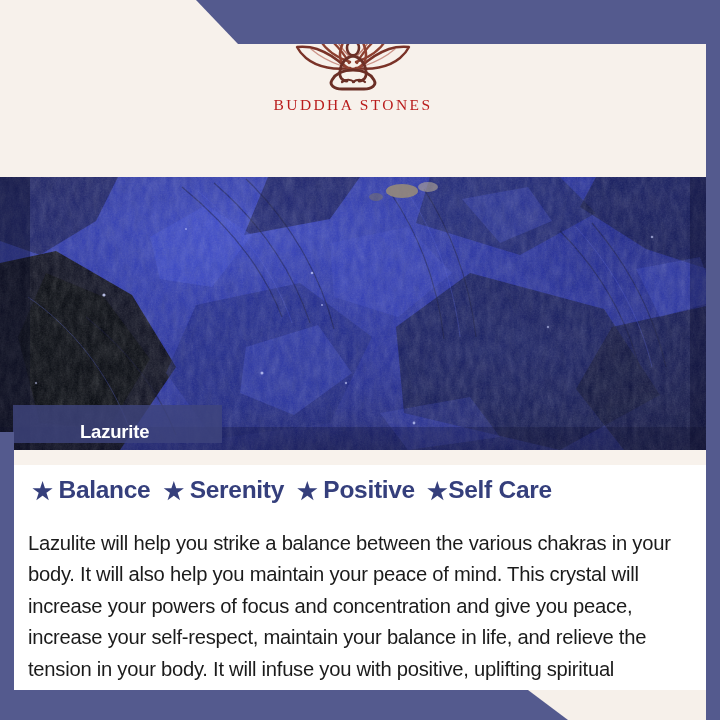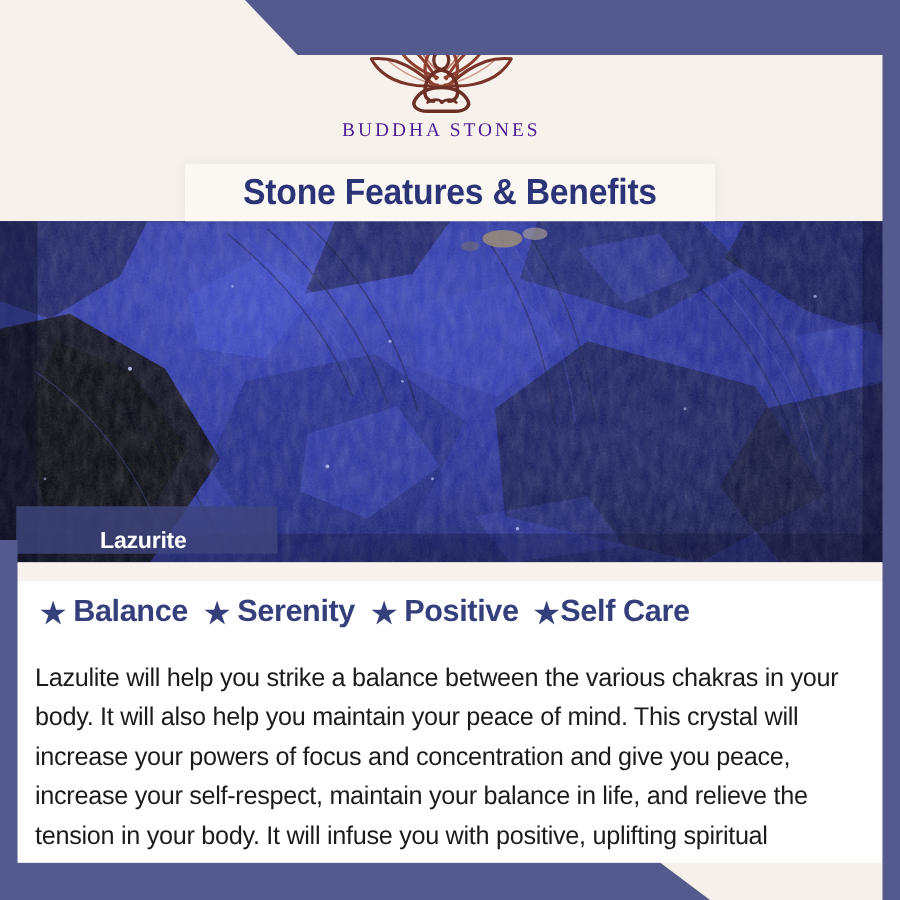--- a/index.html
+++ b/index.html
@@ -77,21 +77,21 @@
     margin: 0 auto;
     width: 150px;
     height: 70px;
   }
   .logo-word {
     display: block;
     margin-top: 4px;
     font-family: "Liberation Serif", serif;
     font-size: 15.5px;
     letter-spacing: 2.4px;
-    color: #4c1d95;
+    color: #b91c1c;
     white-space: nowrap;
   }
 
   
   .title-band {
     position: absolute;
     top: 131px;
     left: 148px;
     width: 424px;
     height: 46px;
@@ -334,23 +334,20 @@
         <circle cx="186" cy="52" r="1.1" opacity="0.55"></circle>
       </g>
 
       <rect x="0" y="0" width="720" height="273" fill="none"></rect>
       <rect x="0" y="0" width="30" height="273" fill="#060820" opacity="0.35"></rect>
       <rect x="690" y="0" width="30" height="273" fill="#060820" opacity="0.3"></rect>
       <rect x="0" y="250" width="720" height="23" fill="#0a0c28" opacity="0.25"></rect>
     </svg>
   </div>
 
-  <div class="title-band">
-    <span class="title-text">Stone Features &amp; Benefits</span>
-  </div>
 
   <div class="stone-ribbon">
     <span class="stone-ribbon-label">Lazurite</span>
   </div>
 
   <div class="content">
     <div class="content-topstrip"></div>
 
     <div class="benefits">
       <span class="benefit">

